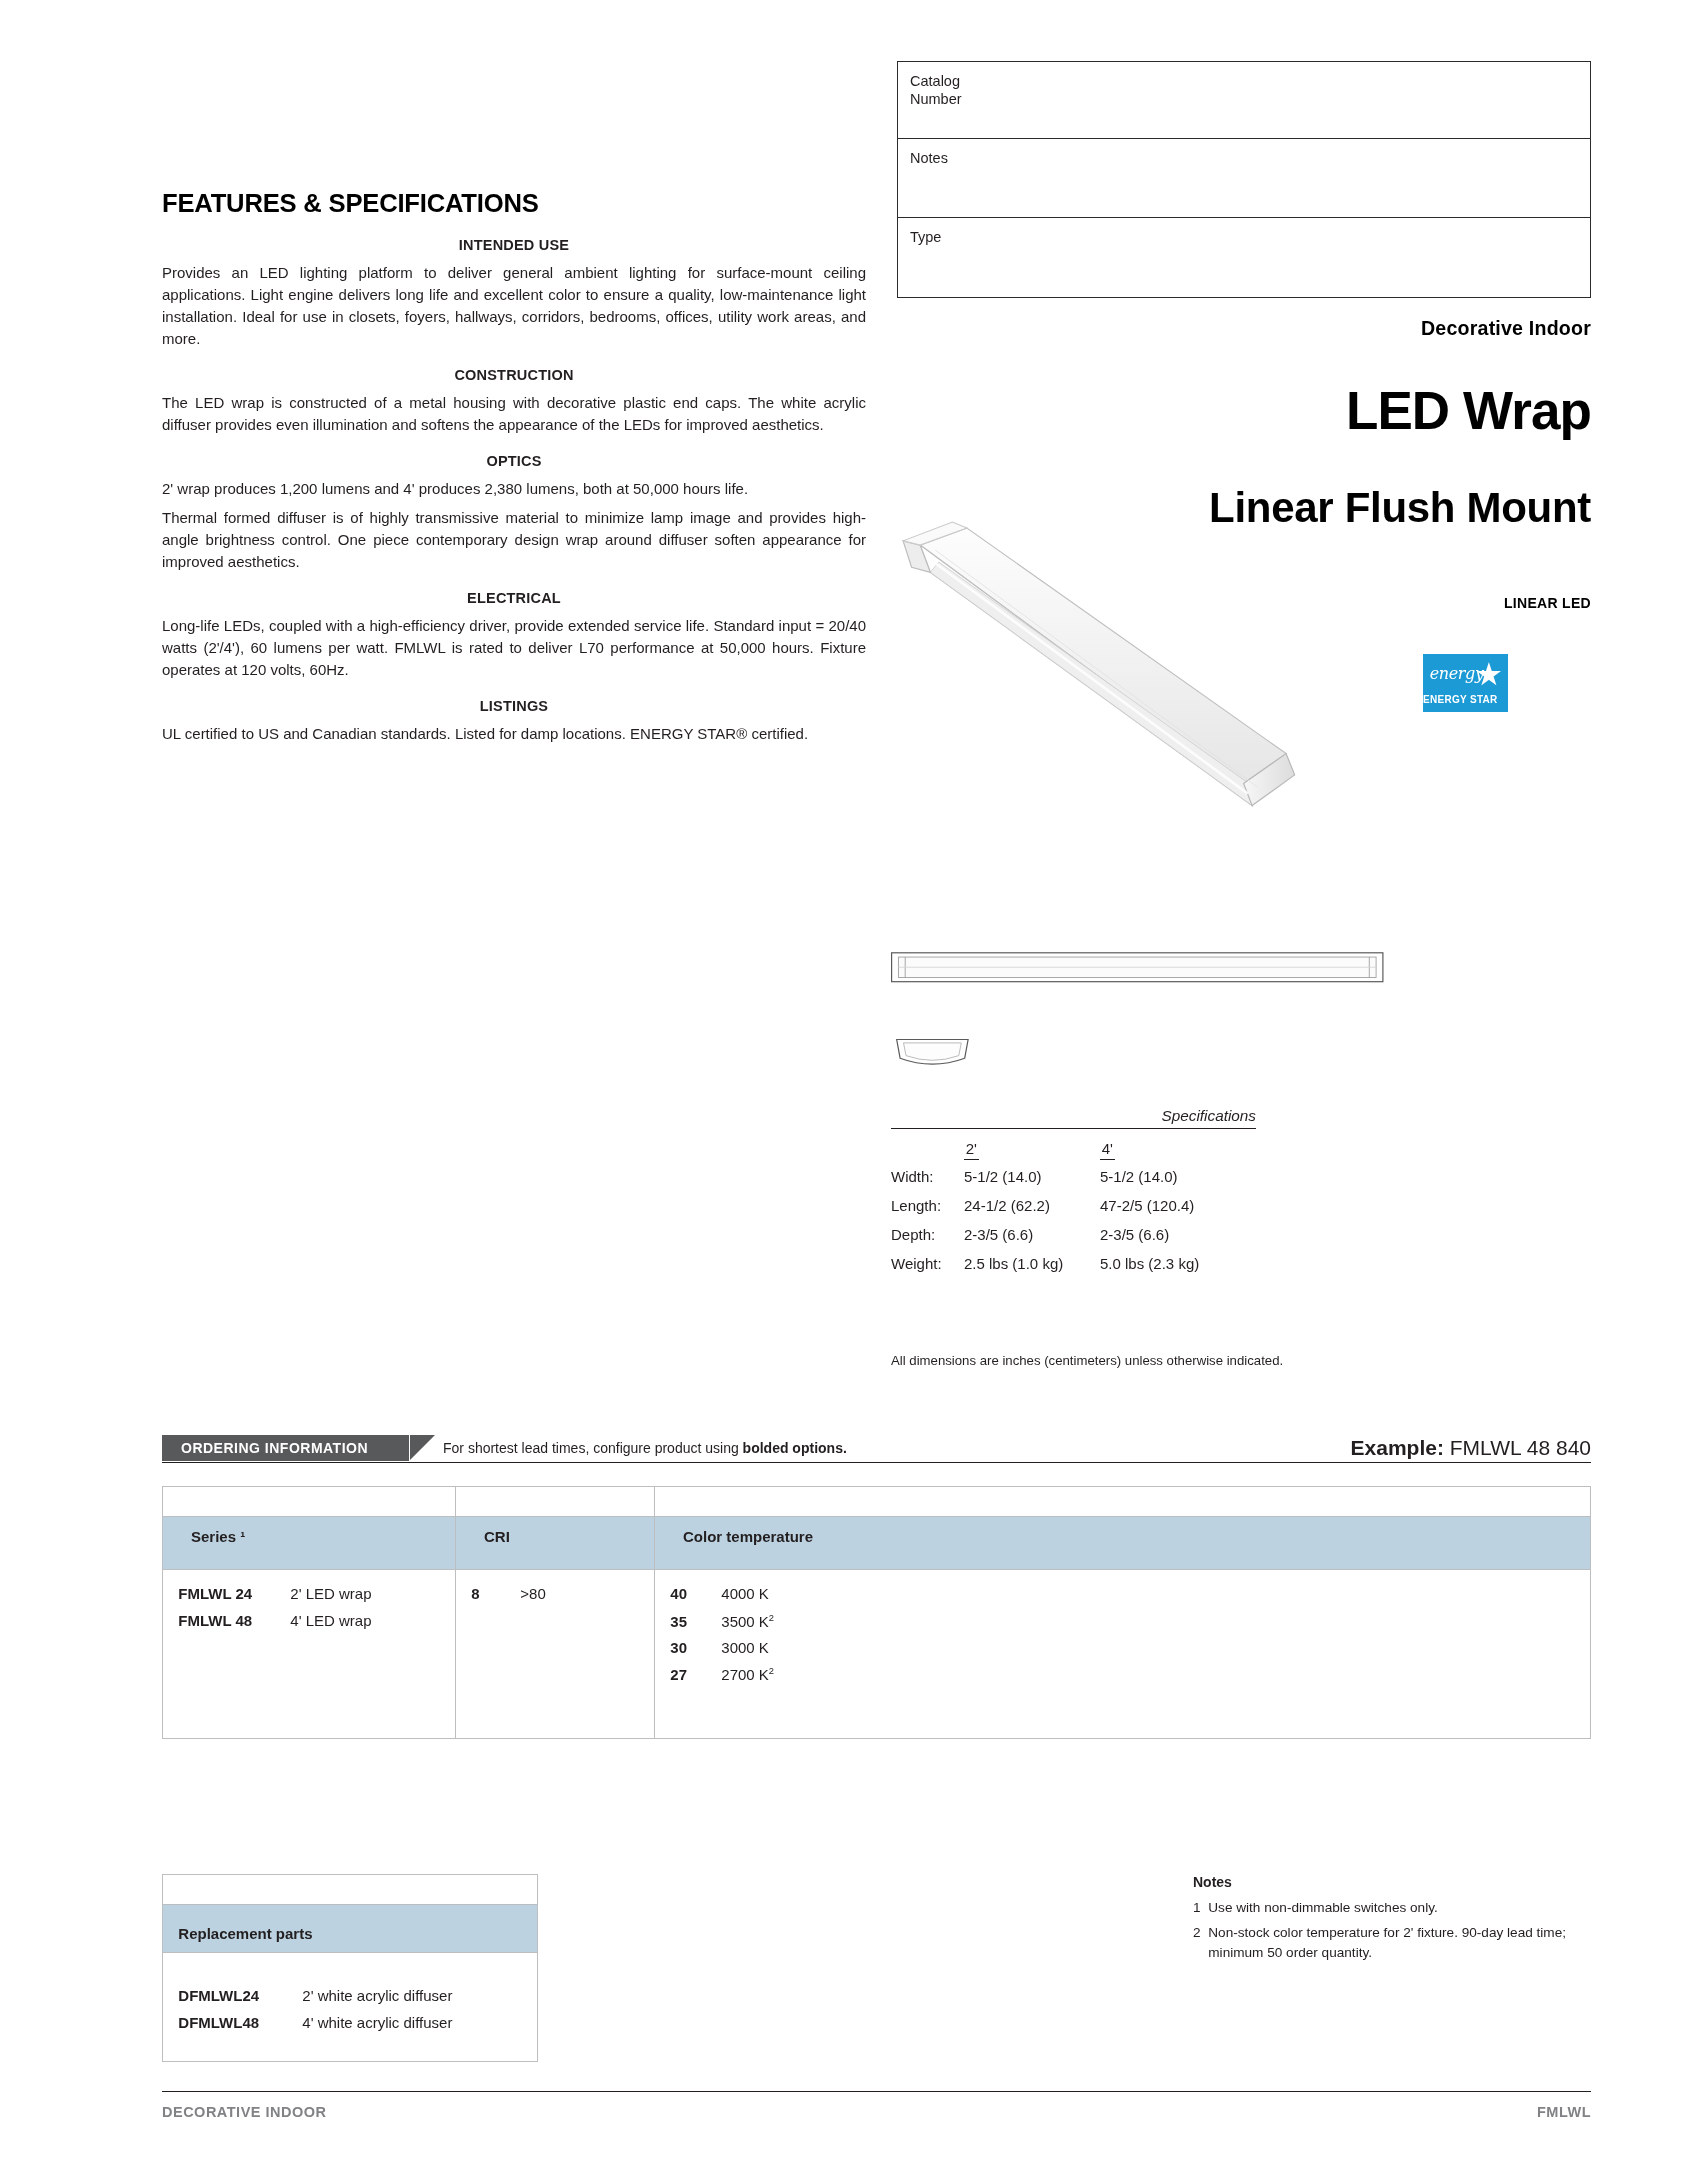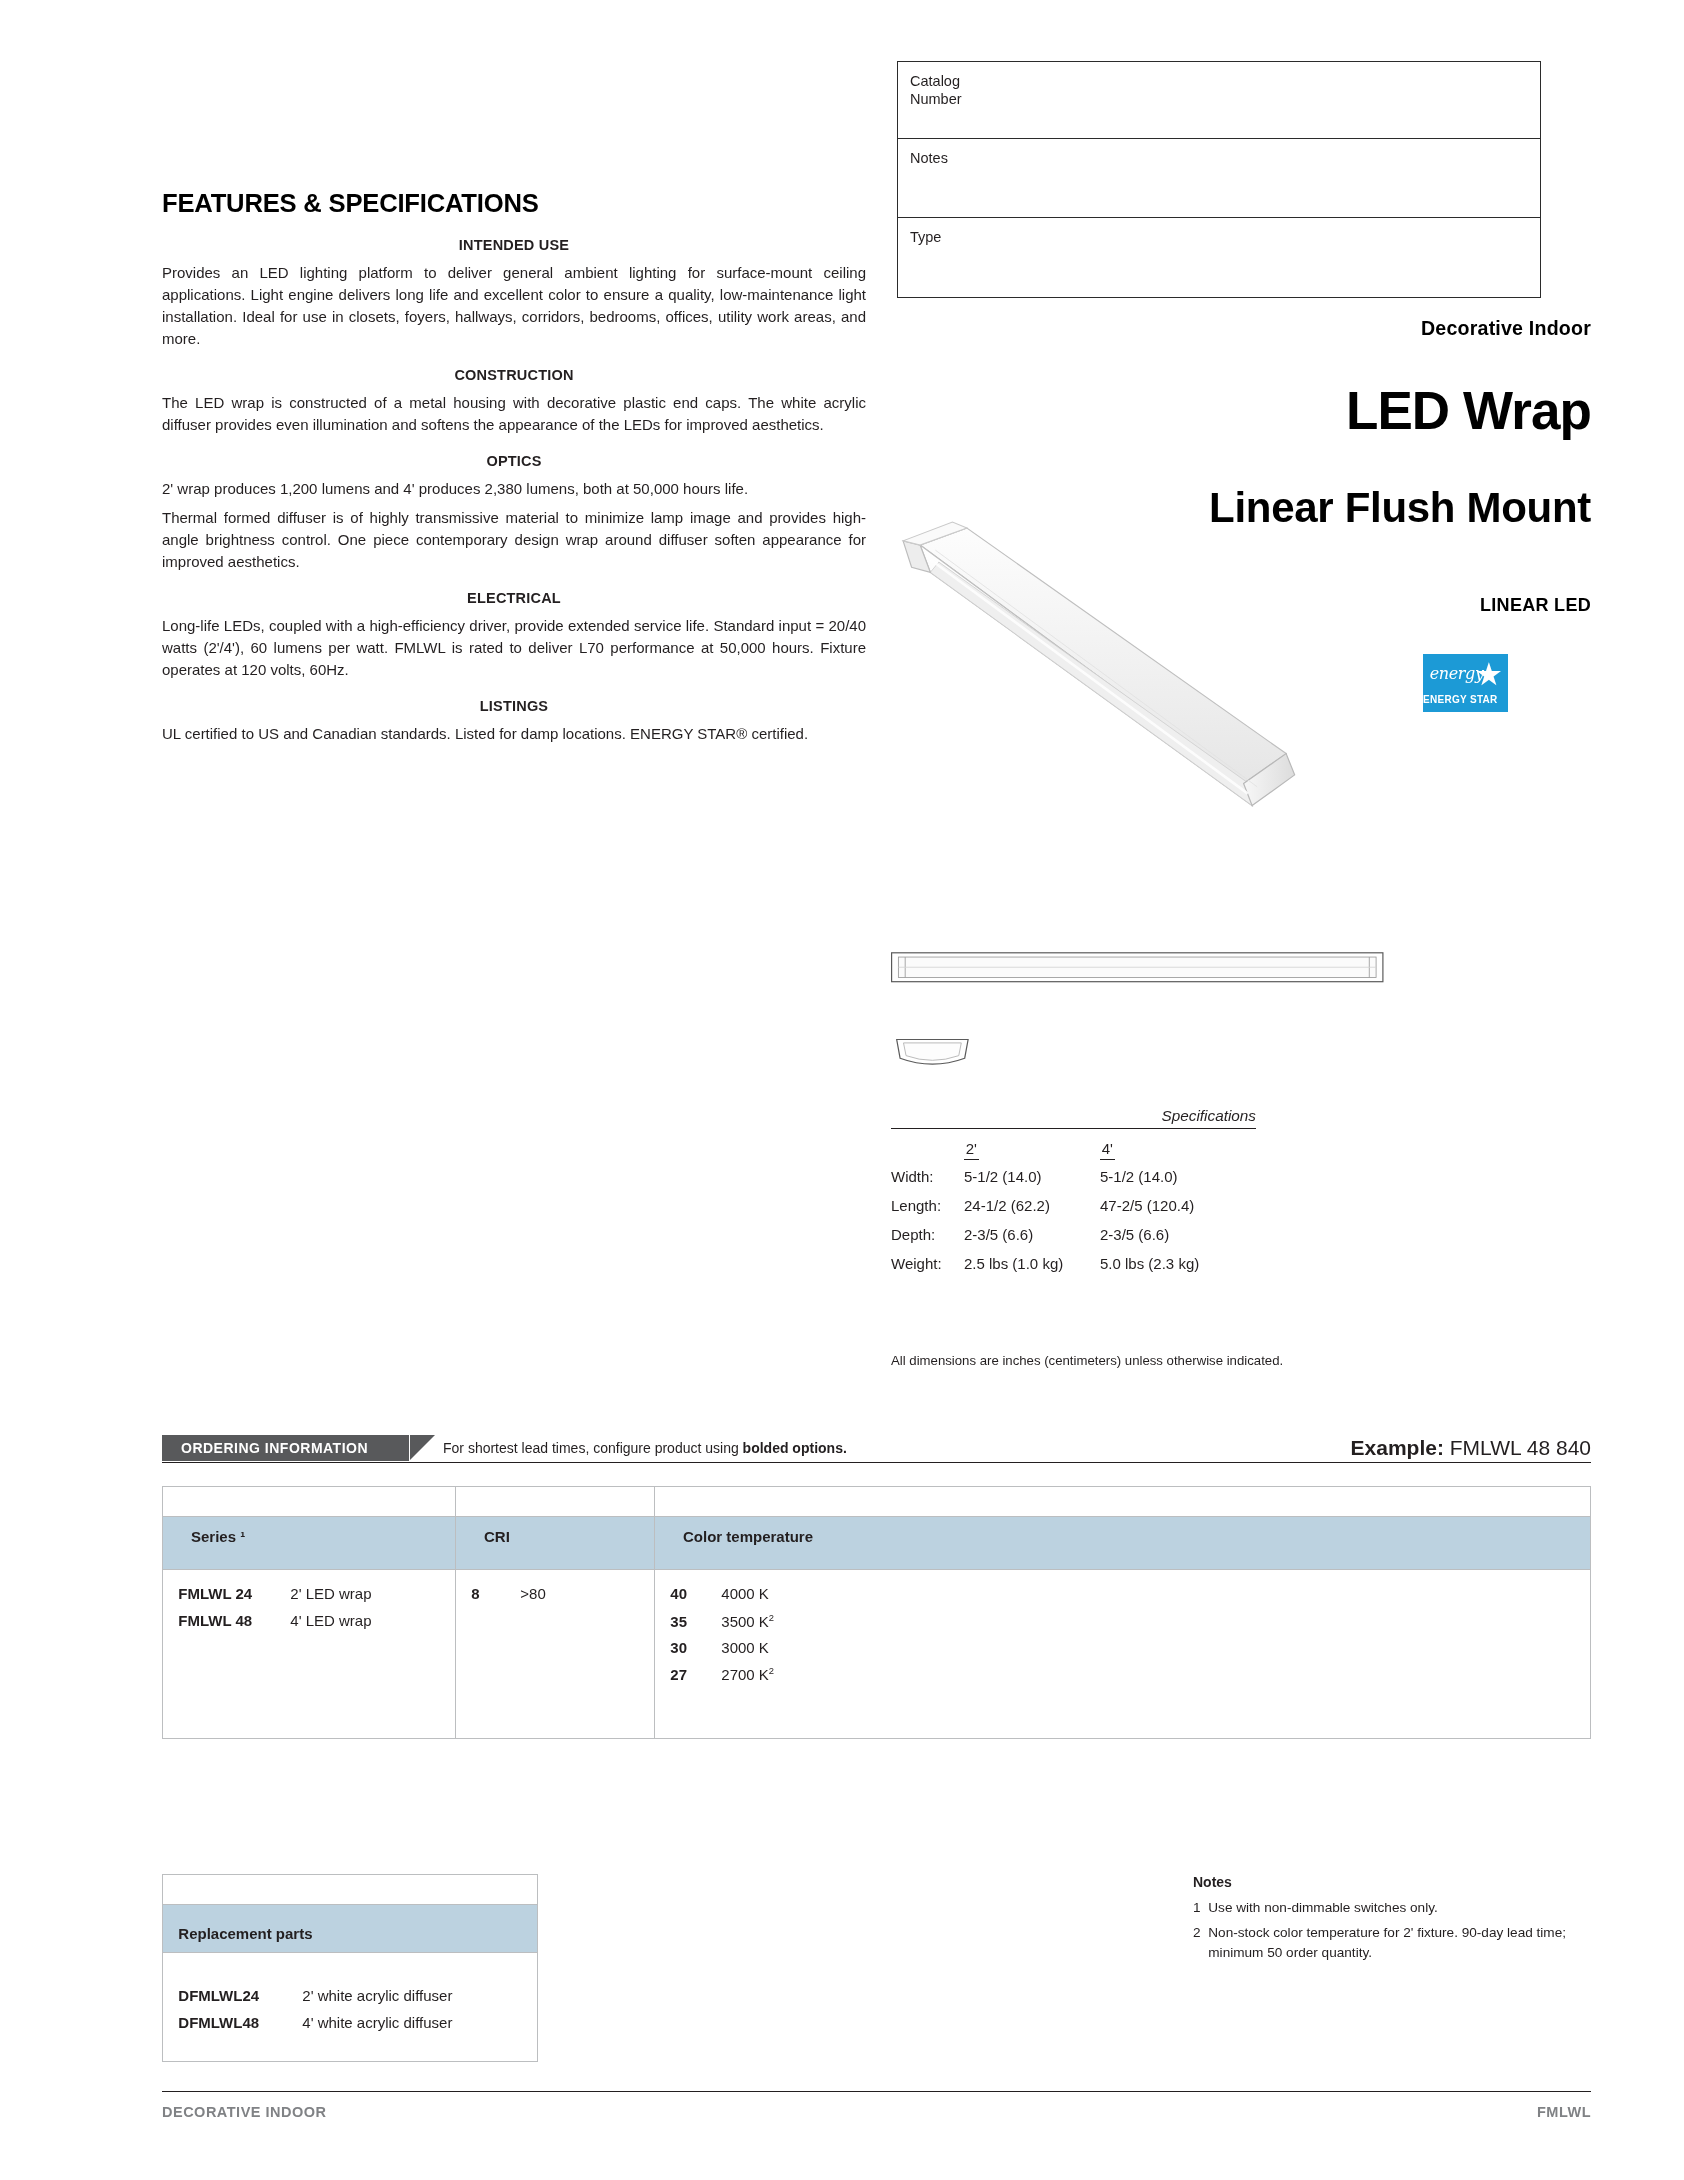--- a/index.html
+++ b/index.html
@@ -20,21 +20,21 @@
     top: 0; left: 0;
     width: 1685px;
     height: 2181px;
   }
 
   
   .catalog-box {
     position: absolute;
     left: 897px;
     top: 61px;
-    width: 644px;
+    width: 694px;
     border: 1.3px solid #2b2b2b;
     box-sizing: border-box;
   }
   .catalog-row {
     box-sizing: border-box;
     padding: 10.2px 12px 0 12px;
     border-bottom: 1.3px solid #2b2b2b;
     font-size: 14.5px;
     line-height: 1.25;
     color: #231f20;
@@ -72,21 +72,21 @@
     font-size: 42px;
     font-weight: bold;
     letter-spacing: -0.3px;
     text-align: right;
     line-height: 1;
   }
   .linear-led {
     position: absolute;
     right: 94px;
     top: 595px;
-    font-size: 18px;
+    font-size: 14px;
     font-weight: bold;
     letter-spacing: 0.3px;
     text-align: right;
   }
 
   
   .estar {
     position: absolute;
     left: 1423px;
     top: 654px;

